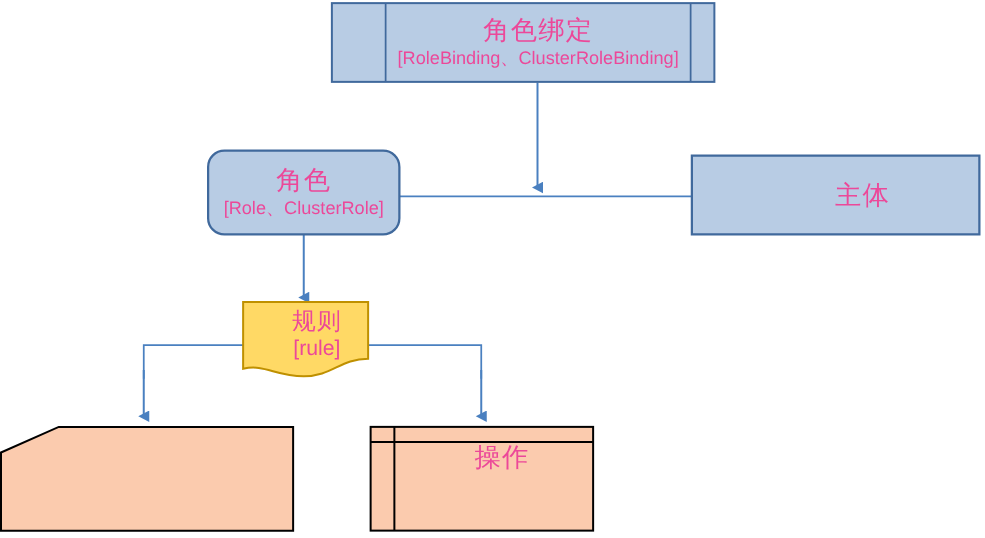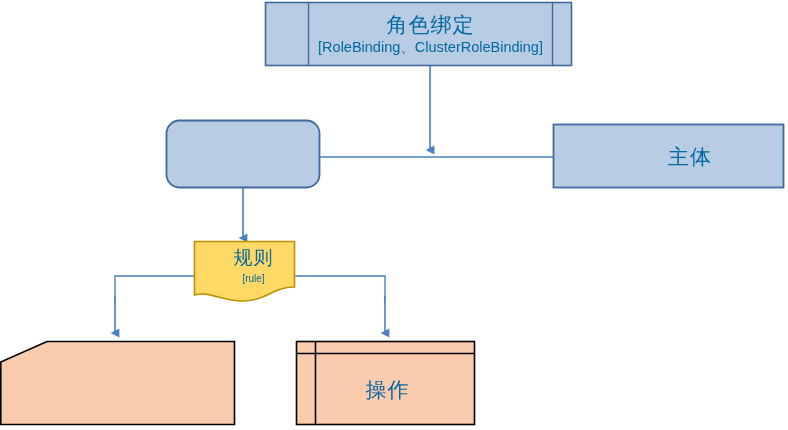--- a/index.html
+++ b/index.html
@@ -24,21 +24,21 @@
     width: 788px;
     height: 430px;
   }
   .node-label {
     position: absolute;
     display: flex;
     flex-direction: column;
     align-items: center;
     justify-content: center;
     text-align: center;
-    color: #0369a1;
+    color: #ec4899;
     pointer-events: none;
   }
   .title-cn {
     font-size: 21px;
     line-height: 25px;
     letter-spacing: 1px;
     white-space: nowrap;
   }
   .sub-en {
     font-size: 14.5px;
@@ -47,21 +47,21 @@
     margin-top: 1px;
   }
   .sub-en.underlined {
     text-decoration: underline;
   }
   .title-cn.small {
     font-size: 19px;
     line-height: 23px;
   }
   .sub-en.small {
-    font-size: 10px;
+    font-size: 17px;
     line-height: 17px;
   }
 </style>
 </head>
 <body>
 
 <div id="canvas">
 
   <svg class="svg-layer" viewBox="0 0 788 430">
     <defs>
@@ -111,28 +111,32 @@
       <line x1="296.5" y1="353.5" x2="474.5" y2="353.5" stroke="#000000" stroke-width="1.6"></line>
       <line x1="315.5" y1="341.5" x2="315.5" y2="424.5" stroke="#000000" stroke-width="1.6"></line>
     </g>
   </svg>
 
   <div class="node-label" style="left:308px; top:2px; width:245px; height:64px;">
     <div class="title-cn">角色绑定</div>
     <div class="sub-en">[RoleBinding、ClusterRoleBinding]</div>
   </div>
 
+  <div class="node-label" style="left:166px; top:120px; width:154px; height:68px;">
+    <div class="title-cn">角色</div>
+    <div class="sub-en">[Role、ClusterRole]</div>
+  </div>
 
   <div class="node-label" style="left:553px; top:124px; width:274px; height:64px;">
     <div class="title-cn">主体</div>
   </div>
 
   <div class="node-label" style="left:194px; top:241px; width:119px; height:50px;">
     <div class="title-cn small">规则</div>
     <div class="sub-en small">[rule]</div>
   </div>
 
 
-  <div class="node-label" style="left:308px; top:354px; width:159px; height:71px;">
+  <div class="node-label" style="left:322px; top:354px; width:159px; height:71px;justify-content:space-between;">
     <div class="title-cn">操作</div>
   </div>
 
 </div>
 
 </body></html>

